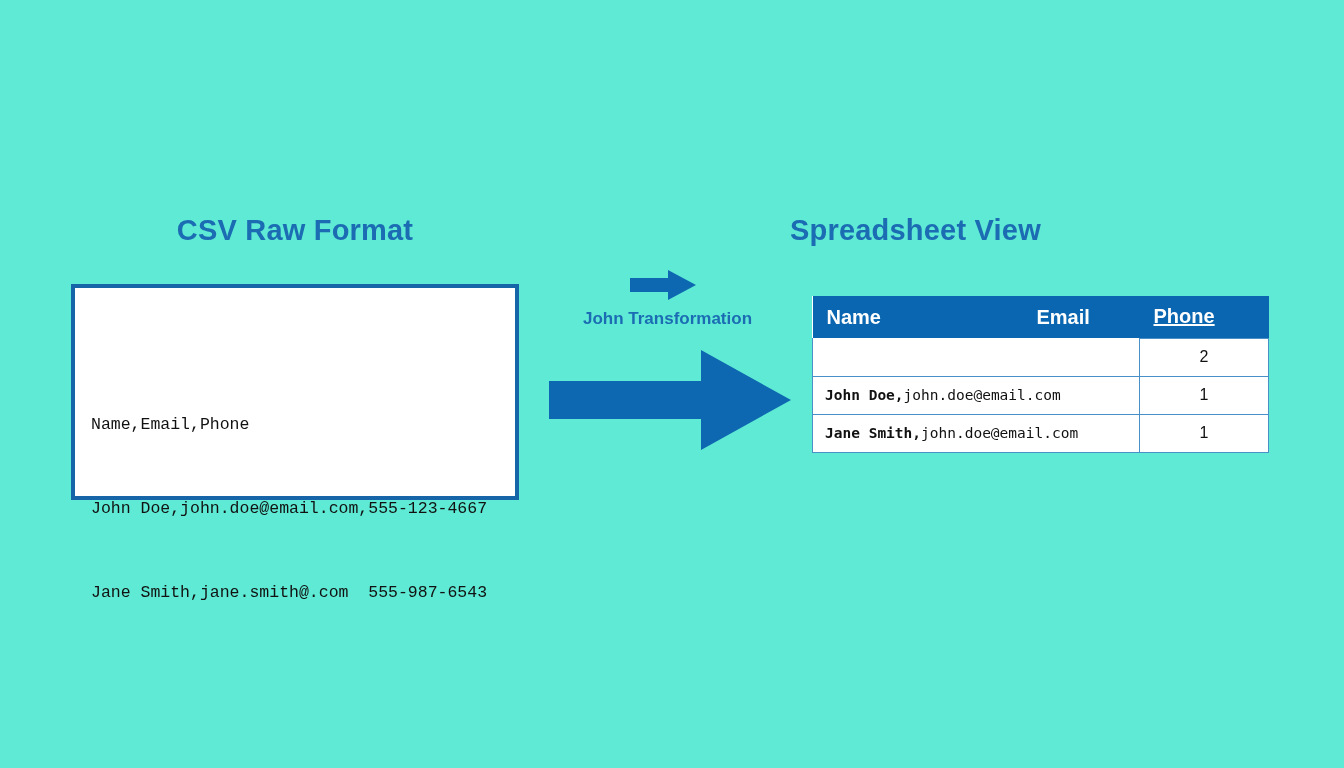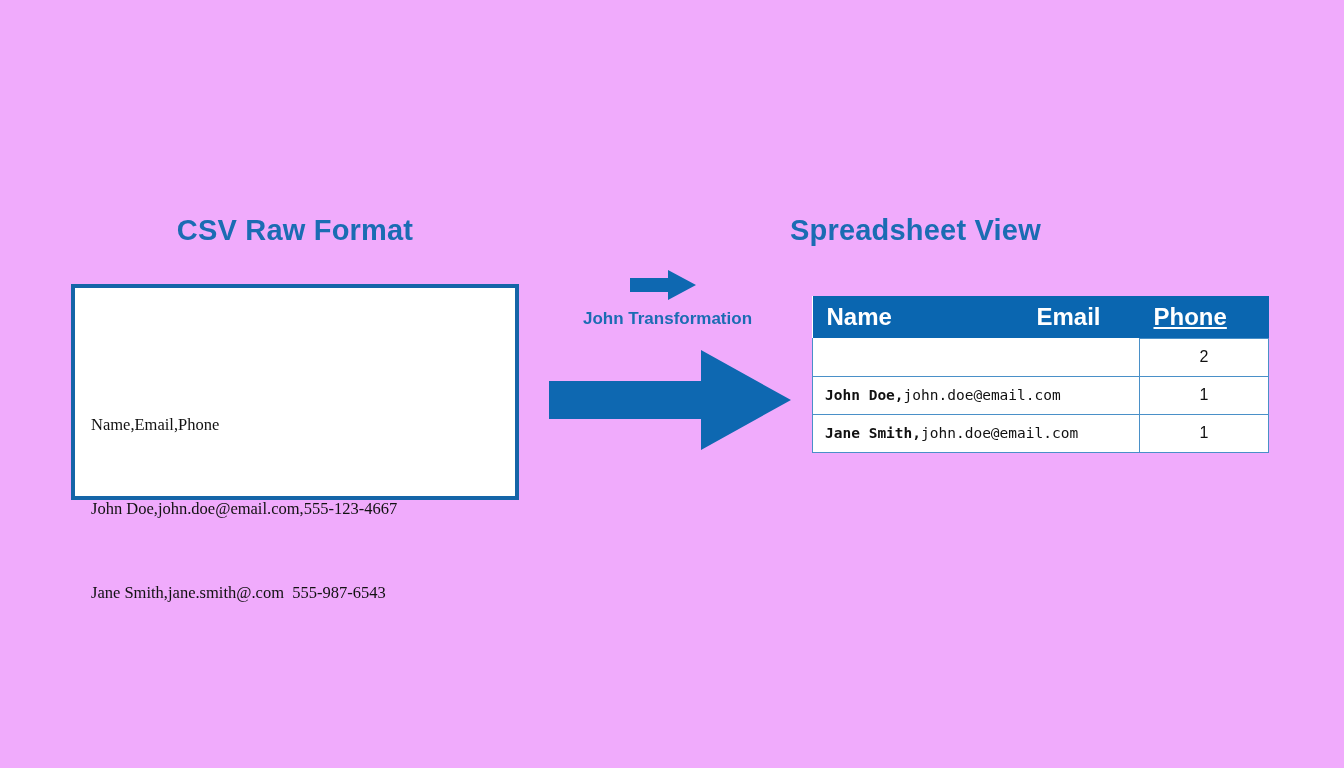--- a/index.html
+++ b/index.html
@@ -13,21 +13,21 @@
     height: 768px;
     position: relative;
     overflow: hidden;
     font-family: "Liberation Sans", sans-serif;
     -webkit-font-smoothing: antialiased;
   }
 
   .stage {
     position: absolute;
     inset: 0;
-    background: #f0abfc;
+    background: #5eead4;
     padding-left: 20px;
   }
 
   
   .section-title {
     position: absolute;
     font-family: "Liberation Sans", sans-serif;
     font-weight: bold;
     font-size: 29px;
     letter-spacing: 0.2px;
@@ -56,21 +56,21 @@
     height: 216px;
     box-sizing: border-box;
     border: 4px solid #1565A8;
     background: #ffffff;
   }
   #csv-lines {
     position: absolute;
     left: 91px;
     top: 355px;
     width: 420px;
-    font-family: Liberation Serif, serif;
+    font-family: Liberation Mono, monospace;
     font-size: 16.5px;
     line-height: 28px;
     color: #111111;
     white-space: pre;
   }
   #csv-lines .csv-line {
     display: block;
     white-space: pre;
   }
 
@@ -112,21 +112,21 @@
   }
   #sheet-table col.c-name  { width: 210px; }
   #sheet-table col.c-email { width: 117px; }
   #sheet-table col.c-phone { width: 129px; }
 
   #sheet-table thead th {
     background: #0A66B0;
     color: #ffffff;
     font-family: "Liberation Sans", sans-serif;
     font-weight: bold;
-    font-size: 24px;
+    font-size: 20px;
     height: 42px;
     padding: 0 14px;
     border: none;
     box-sizing: border-box;
   }
   #sheet-table thead th.h-name  { text-align: left; }
   #sheet-table thead th.h-email { text-align: left; }
   #sheet-table thead th.h-phone { text-align: left; text-decoration: underline; }
 
   #sheet-table tbody td {

